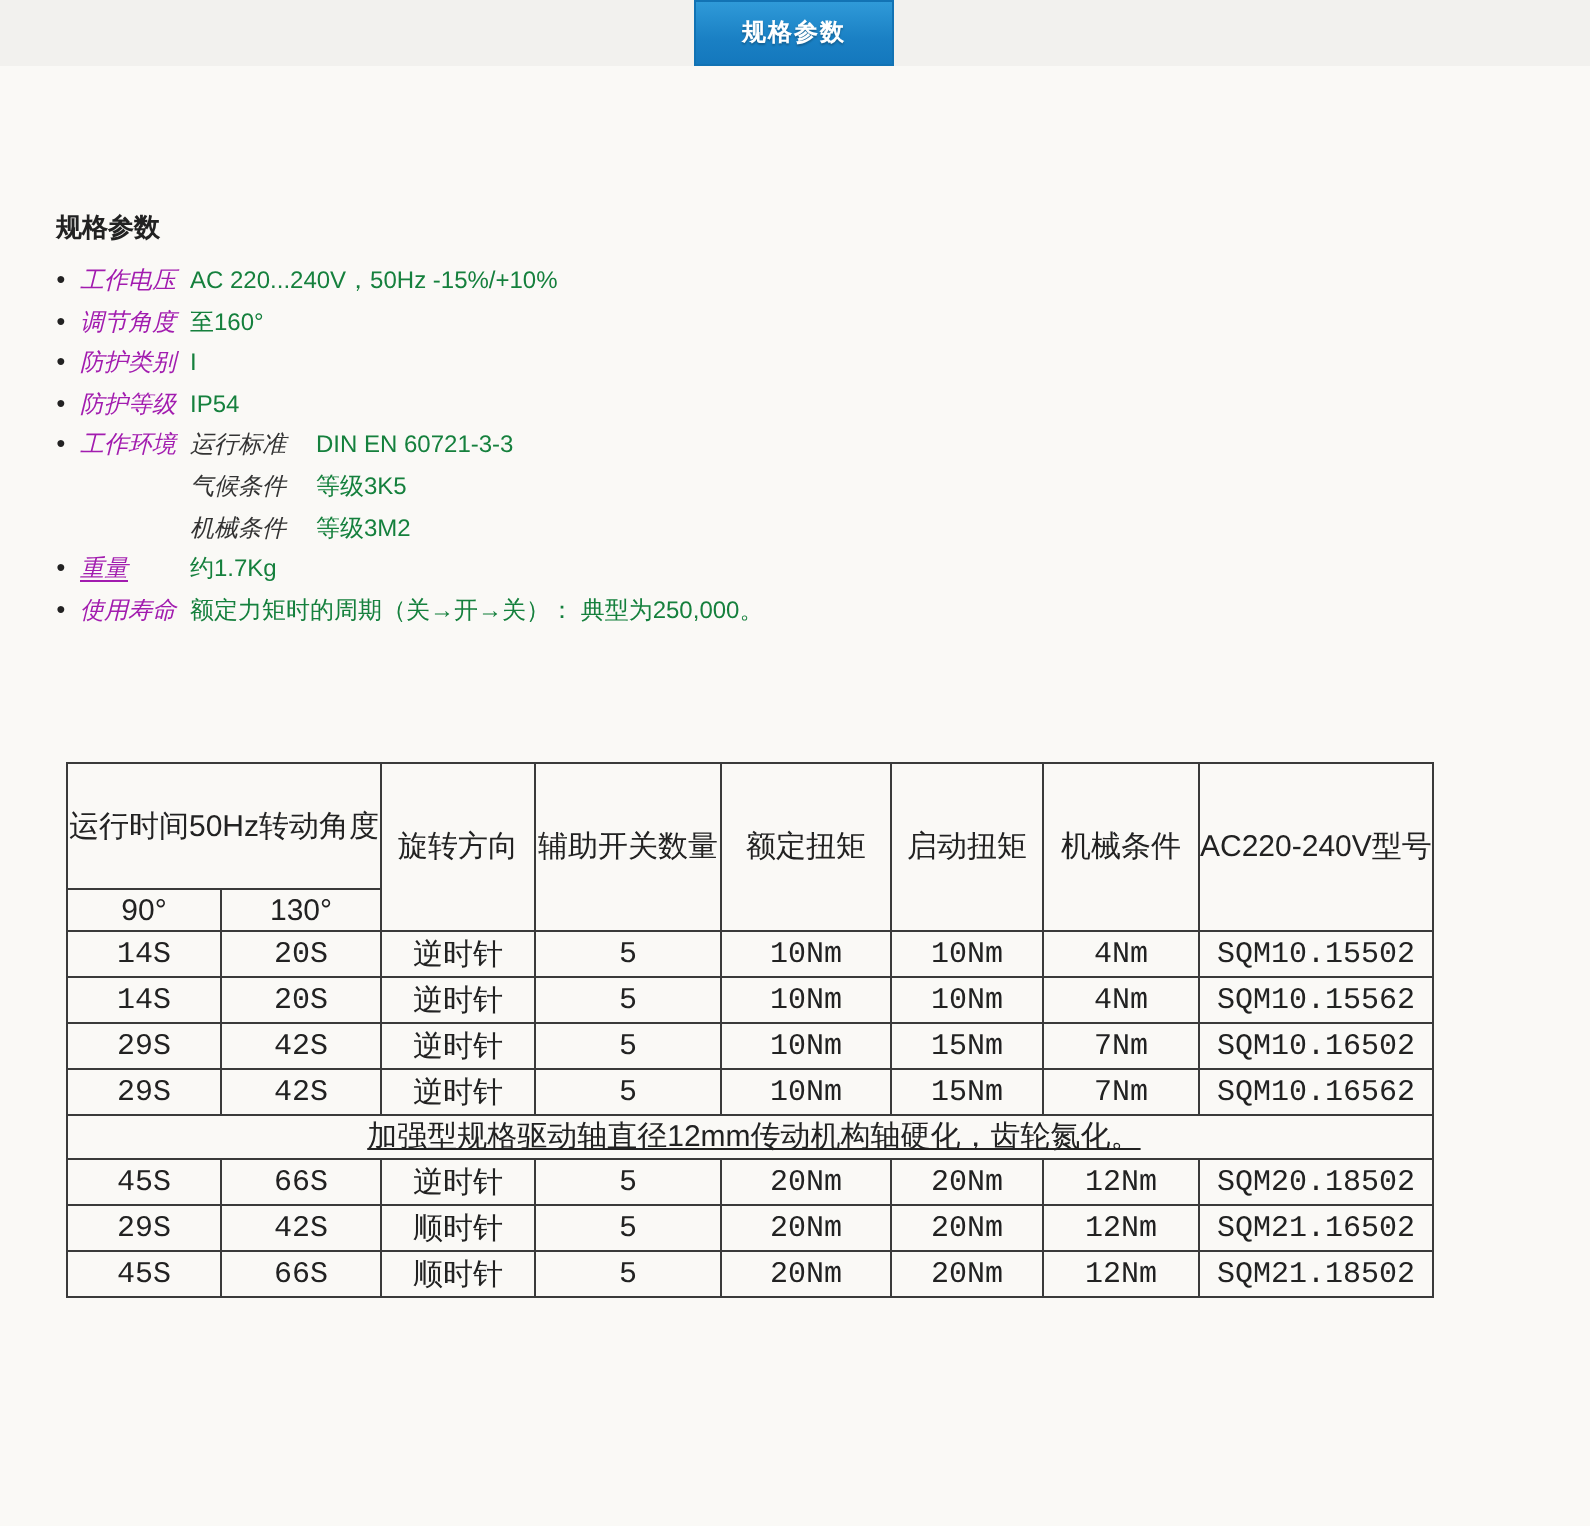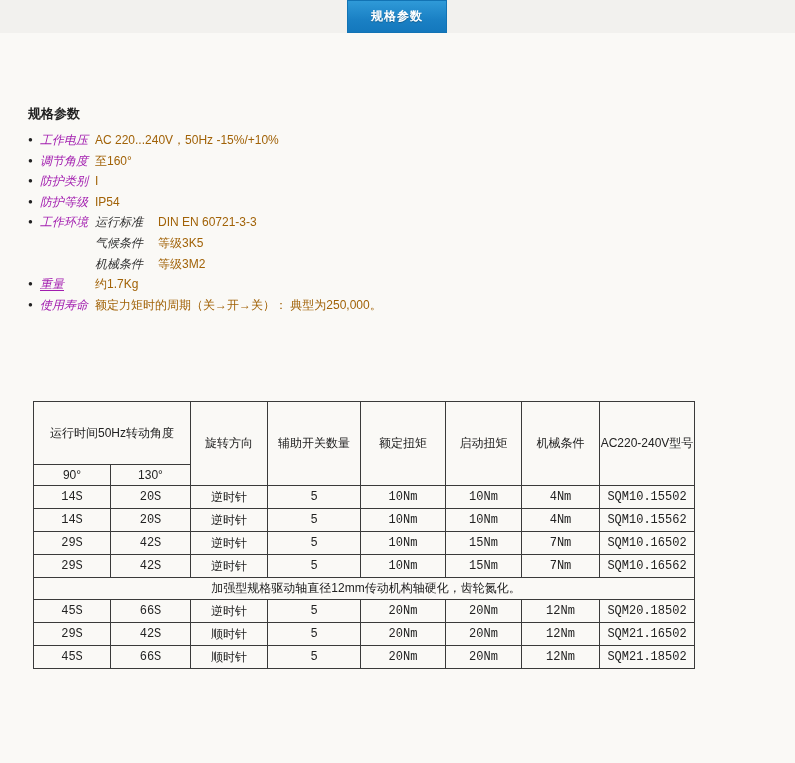--- a/index.html
+++ b/index.html
@@ -40,40 +40,40 @@
     font-size: 12px;
   }
   .spec-row {
     display: flex; align-items: flex-start;
     line-height: 20.6px; height: 20.6px;
     white-space: nowrap;
   }
   .spec-bullet { width: 12px; font-size: 8px; line-height: 20.6px; color: #222; }
   .spec-label  { width: 55px; color: #a21caf; font-style: italic; }
   .spec-sublabel { width: 63px; color: #333; font-style: italic; }
-  .spec-value  { color: #a16207; }
+  .spec-value  { color: #15803d; }
   .underlined  { text-decoration: underline; text-underline-offset: 2px; }
   
   .spec-table {
-    position: absolute; left: 33px; top: 401px;
+    position: absolute; left: 33px; top: 381px;
     border-collapse: collapse;
     table-layout: fixed;
-    font-size: 12px; color: #222;
+    font-size: 15px; color: #222;
   }
   .spec-table th, .spec-table td {
     border: 1px solid #3a3a3a;
     text-align: center; vertical-align: middle;
     font-weight: normal;
     overflow: hidden; white-space: nowrap;
   }
   .row-head1 { height: 63px; }
   .row-head2 { height: 21px; }
   .row-data  { height: 23px; font-family: Liberation Mono, monospace; }
   .row-note  { height: 22px; }
-  .note-cell { text-align: left; padding-left: 4px; }
+  .note-cell { text-align: left; padding-left: 4px; text-decoration: underline; }
 </style>
 </head>
 <body>
 
 <div class="top-strip">
   <div class="tab-button">规格参数</div>
 </div>
 
 <div class="page-title">规格参数</div>
 

